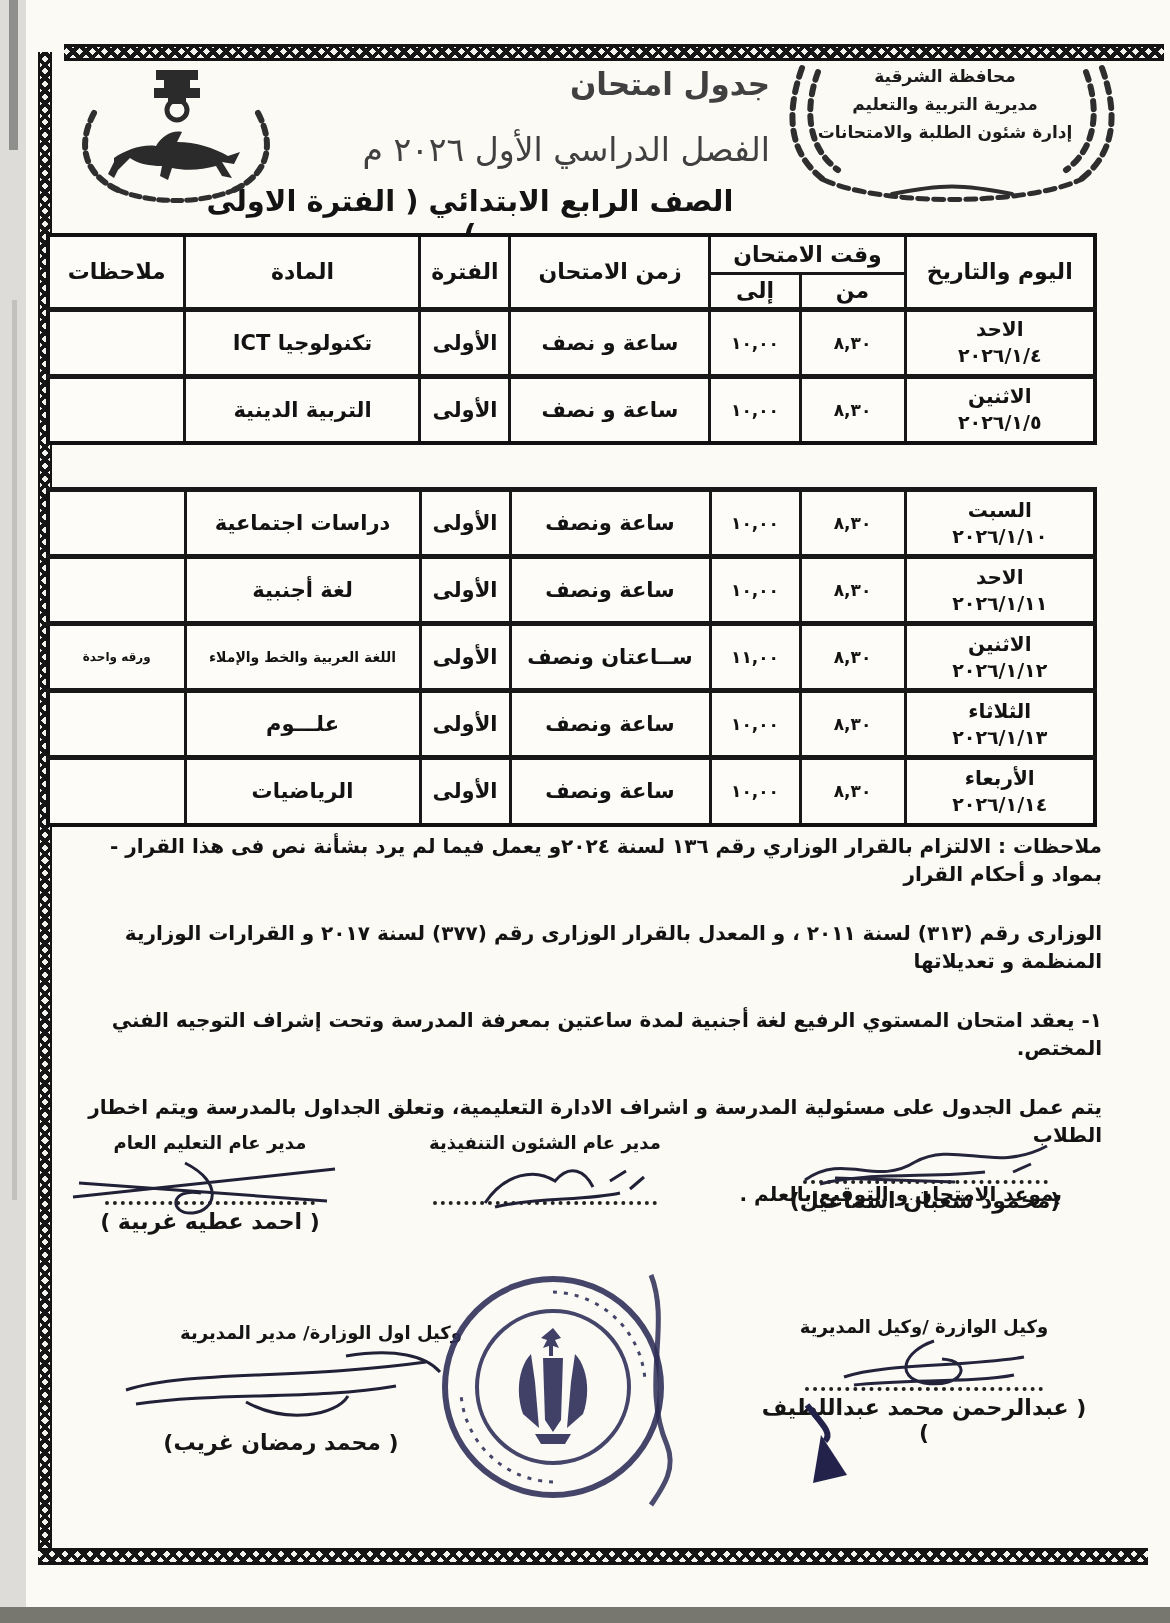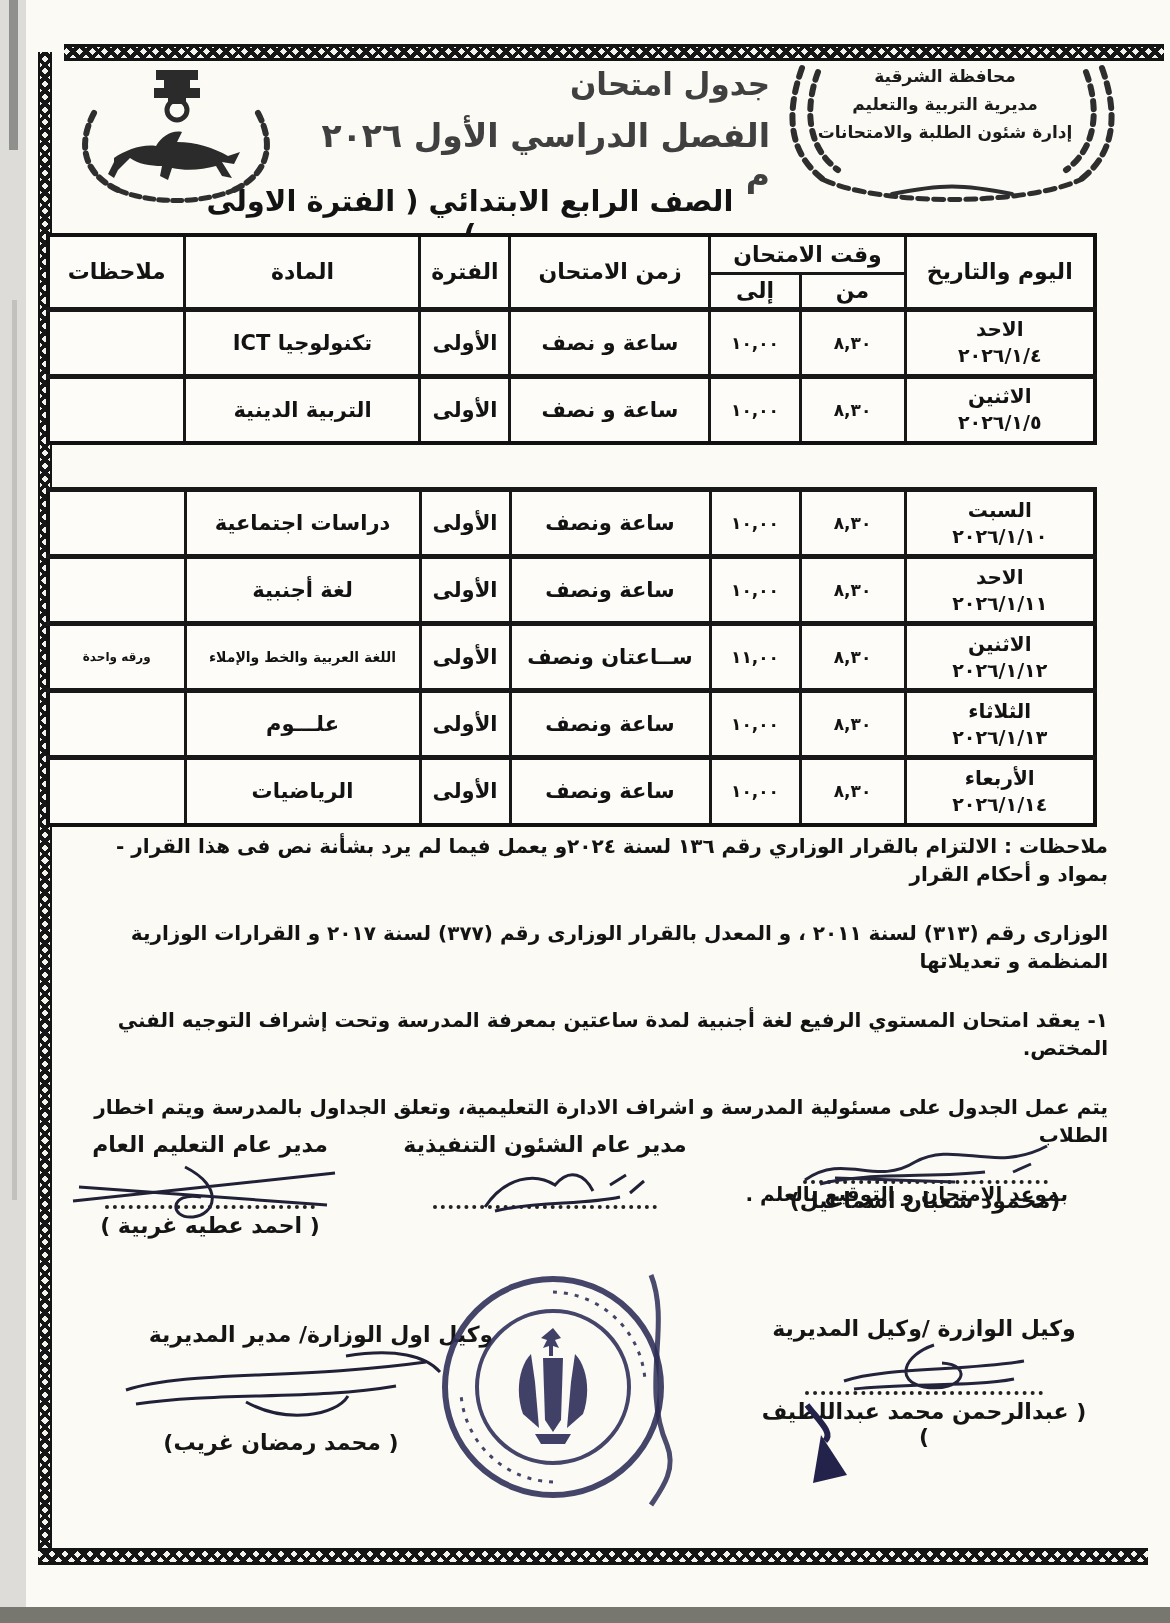--- a/index.html
+++ b/index.html
@@ -41,21 +41,21 @@
   }
 
   
   .org-block {
     position:absolute; right:60px; top:62px; width:330px;
     text-align:center; font-weight:bold; font-size:17px; line-height:1.65; color:#1c1c1c;
   }
   .laurel { position:absolute; right:38px; top:58px; width:360px; height:150px; }
   .title-block { position:absolute; right:400px; top:66px; width:480px; color:#404040; }
   .title-1 { font-size:31px; font-weight:bold; letter-spacing:1px; }
-  .title-2 { font-size:33px; font-weight:bold; margin-top:14px; }
+  .title-2 { font-size:33px; font-weight:normal; margin-top:28px; }
   .grade-line {
     position:absolute; right:430px; top:184px; width:540px; text-align:center;
     font-size:29px; font-weight:bold; color:#131313;
     border-bottom:3px solid #1a1a1a; padding-bottom:4px;
   }
   .gov-logo { position:absolute; left:30px; top:58px; width:240px; height:150px; }
 
   
   table { border-collapse:collapse; table-layout:fixed; background:#fdfcf8; }
   .xtable { position:absolute; right:73px; width:1047px; }
@@ -70,27 +70,27 @@
   .t2 { border:4px solid #111; }
   tbody td { font-size:21px; height:67px; border-top-width:5px; }
   .day-cell { font-size:20px; line-height:1.35; }
   .date-txt { font-size:19px; letter-spacing:1px; }
   .num-cell { font-size:17px; letter-spacing:1px; }
   .note-cell { font-size:12px; }
   .h1 th { height:38px; }
   .h2 th { height:36px; font-size:21px; }
 
   
-  .notes { position:absolute; right:62px; top:832px; width:1045px; color:#131313; }
+  .notes { position:absolute; right:68px; top:832px; width:1045px; color:#131313; }
   .notes .nline { font-size:20px; font-weight:bold; margin-bottom:31px; text-align:right; line-height:1.4; }
   .notes .n2 { }
   .notes .n5 { margin-left:0; padding-right:40px; }
 
   
-  .sig-title { font-size:22px; font-weight:bold; color:#151515; }
+  .sig-title { font-size:18px; font-weight:bold; color:#151515; }
   .sig-name  { font-size:22px; font-weight:bold; color:#151515; margin-top:4px; }
   .sig-block { position:absolute; text-align:center; }
   .sb-r1a { right:70px;  top:1132px; width:350px; }
   .sb-r1b { right:465px; top:1132px; width:320px; }
   .sb-r1c { right:810px; top:1132px; width:300px; }
   .sb-r2a { right:76px;  top:1316px; width:340px; }
   .sb-r2b { left:60px;   top:1322px; width:470px; text-align:center; }
   .sb-r2c { left:110px;  top:1426px; width:290px; text-align:center; }
   .sigsvg { display:block; margin:0 auto; }
   .dotline { border-bottom:4px dotted #222; width:70%; margin:-14px auto 2px auto; }

